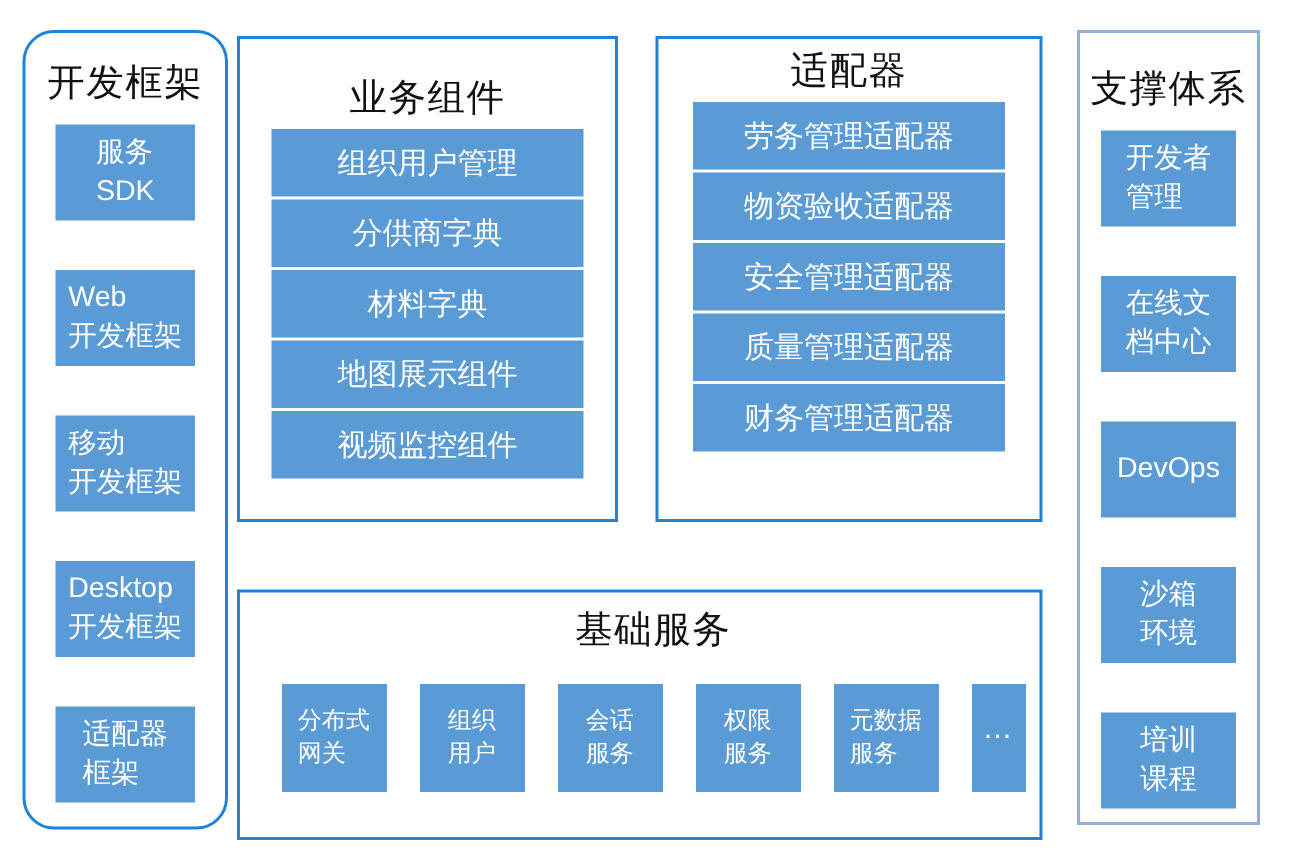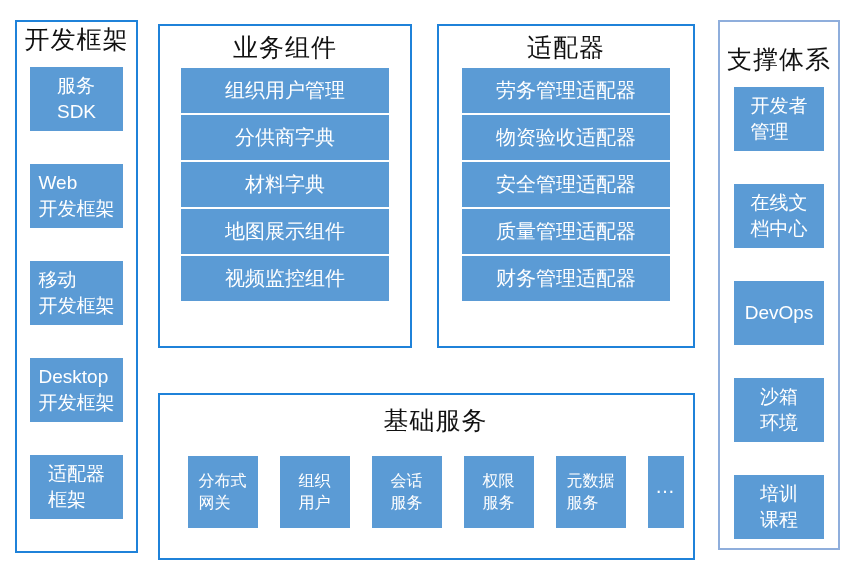--- a/index.html
+++ b/index.html
@@ -38,25 +38,25 @@
   }
   
   .side-stack {
     display: flex;
     flex-direction: column;
     align-items: center;
     gap: 33px;
   }
   .side-box { width: 93px; height: 64px; font-size: 19px; line-height: 1.35; }
   #p-support .side-box { width: 90px; }
-  #p-dev     { left: 15px;  top: 20px;  width: 123px; height: 533px; padding-top: 0; }
+  #p-dev     { left: 15px;  top: 20px;  width: 137px; height: 533px; padding-top: 16px; border-radius: 21px; }
   #p-support { left: 718px; top: 20px;  width: 122px; height: 530px; padding-top: 20px; }
   #p-dev .side-stack, #p-support .side-stack { margin-top: 11px; }
   
-  #p-biz     { left: 158px; top: 24px;  width: 254px; height: 324px; padding-top: 4px; }
+  #p-biz     { left: 158px; top: 24px;  width: 254px; height: 324px; padding-top: 22px; }
   #p-adapter { left: 437px; top: 24px;  width: 258px; height: 324px; padding-top: 4px; }
   .mid-stack {
     margin-top: 4px;
     display: flex;
     flex-direction: column;
     align-items: center;
     gap: 2px;
   }
   .mid-box { width: 208px; height: 45px; font-size: 20px; }
   

